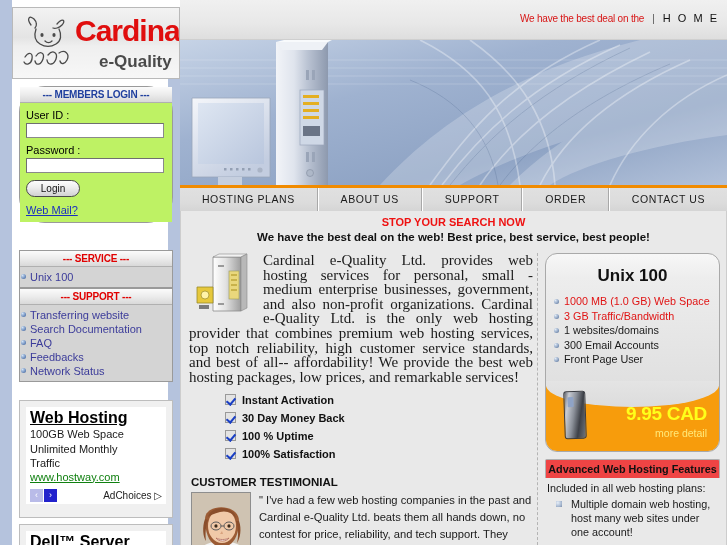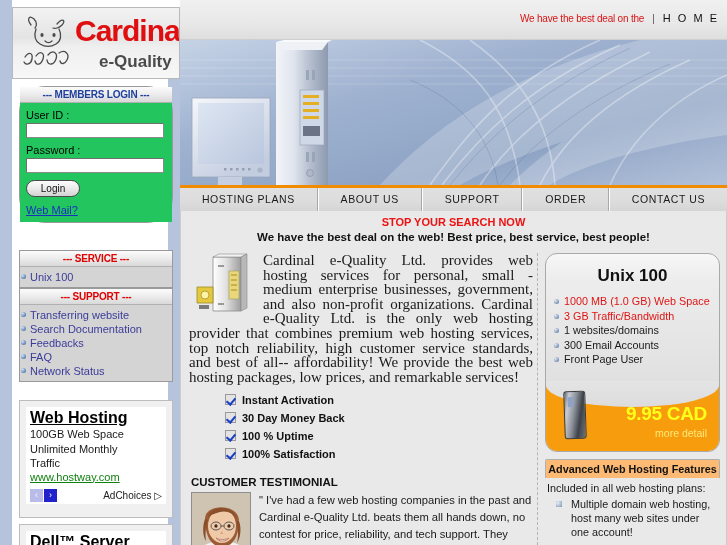--- a/index.html
+++ b/index.html
@@ -52,21 +52,21 @@
     border:1px solid #9a9a9a; background:#d4d4d4;
   }
   .panel-head {
     height:16px; line-height:15px; text-align:center;
     font-weight:bold; font-size:10px; letter-spacing:-0.2px;
     background: linear-gradient(180deg,#fbfbfb 0%, #ececec 50%, #d9d9d9 100%);
     border-bottom:1px solid #b0b0b0;
   }
   .head-blue { color:#1f3f9e; }
   .head-red { color:#e00000; }
-  .panel-body { padding:4px 6px 6px 6px; background:#22c55e; }
+  .panel-body { padding:4px 6px 6px 6px; background:#bef264; }
 
   .fieldlabel { font-size:11px; color:#000; margin:2px 0 2px 0; }
   .textinput {
     width:138px; height:15px; background:#fff;
     border:1px solid #8a8a8a; border-top-color:#6f6f6f; border-left-color:#6f6f6f;
     display:block; font-size:11px; padding:0 2px;
   }
   .loginbtn {
     margin-top:7px; width:54px; height:17px; border-radius:9px;
     background: linear-gradient(180deg,#fdfdfd 0%,#ededed 45%,#d2d2d2 100%);
@@ -256,21 +256,21 @@
   }
   #priceband .more {
     position:absolute; right:12px; top:46px;
     font-size:10.5px; color:#ffe97a; cursor:pointer;
   }
 
   
   #advbox { margin-top:7px; width:175px; }
   #advbox .adv-head {
     border:1px solid #b0b0b0; border-bottom:none;
-    background:#fdba74; text-align:center;
+    background:#ef4444; text-align:center;
     font-size:10.8px; font-weight:bold; color:#111;
     padding:3px 0 3px 0;
     border-radius:2px 2px 0 0;
   }
   #advbox .adv-body { padding:4px 2px 0 2px; }
   #advbox .adv-lead { font-size:10.8px; color:#1a1a1a; margin-bottom:3px; }
   #advbox ul { list-style:none; margin:0; padding:0; }
   #advbox li {
     font-size:10.8px; line-height:14px; color:#1a1a1a;
     position:relative; padding-left:24px; margin-bottom:2px;
@@ -336,25 +336,25 @@
         <li>
           <span class="bullet"></span>
           <span>Transferring website</span>
         </li>
         <li>
           <span class="bullet"></span>
           <span>Search Documentation</span>
         </li>
         <li>
           <span class="bullet"></span>
-          <span>Feedbacks</span>
+          <span>FAQ</span>
         </li>
         <li>
           <span class="bullet"></span>
-          <span>FAQ</span>
+          <span>Feedbacks</span>
         </li>
         <li>
           <span class="bullet"></span>
           <span>Network Status</span>
         </li>
       </ul>
     </div>
 
     <div class="adbox" style="top:400px; height:118px;">
       <div class="adinner">

